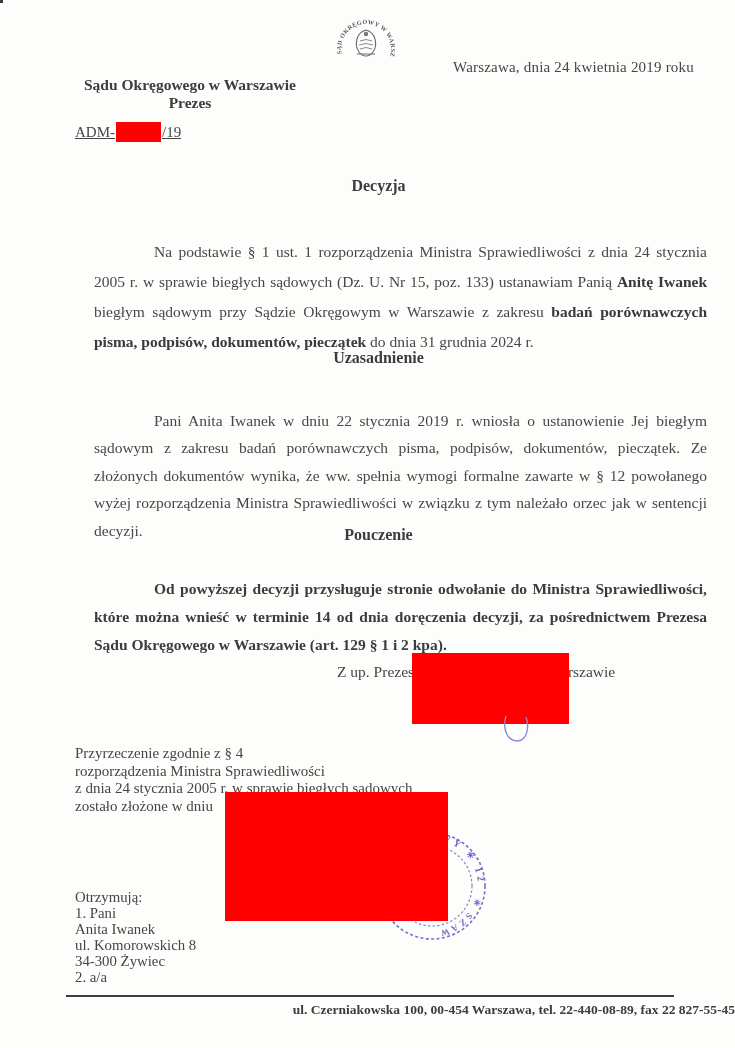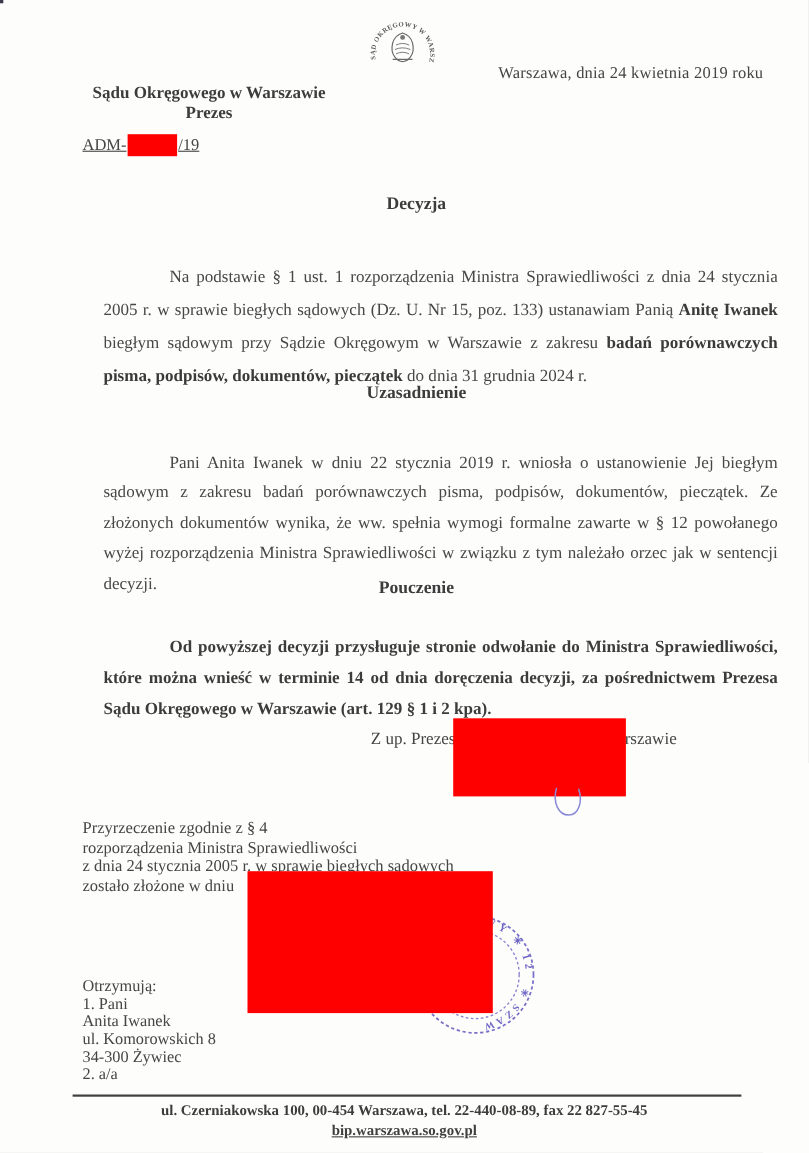--- a/index.html
+++ b/index.html
@@ -44,21 +44,21 @@
   .sig-suffix{left:561px;}
   .squiggle{left:498px;top:716px;z-index:7;}
 
   .oath{left:75px;top:745px;font-size:15px;line-height:17.5px;z-index:1;}
   .recipients{left:75px;top:861px;font-size:14.8px;line-height:16px;z-index:1;margin-top:28px;}
 
   .stamp{left:372px;top:826px;width:120px;height:120px;z-index:2;}
 
   
   .footer-rule{left:66px;top:995px;width:608px;height:2px;background:#3f3f3f;}
-  .footer-address{left:0;top:1002px;width:735px;text-align:center;
+  .footer-address{left:0;top:1002px;width:735px;text-align:right;
                   font-weight:bold;font-size:13.5px;color:#3c3c3c;}
   .footer-link-row{left:0;top:1019px;width:735px;text-align:center;}
   .footer-link{font-weight:bold;font-size:13.5px;color:#3f3f3f;
                text-decoration:underline;cursor:pointer;}
 </style>
 </head>
 <body>
 
 <div class="page">
 
@@ -141,17 +141,14 @@
     <div>ul. Komorowskich 8</div>
     <div>34-300 Żywiec</div>
     <div>2. a/a</div>
   </div>
 
   <div class="abs redaction red-2"></div>
   <div class="abs redaction red-3"></div>
 
   <div class="abs footer-rule"></div>
   <div class="abs footer-address">ul. Czerniakowska 100, 00-454 Warszawa, tel. 22-440-08-89, fax 22 827-55-45</div>
-  <div class="abs footer-link-row">
-    <span class="footer-link">bip.warszawa.so.gov.pl</span>
-  </div>
 
 </div>
 
 </body></html>

